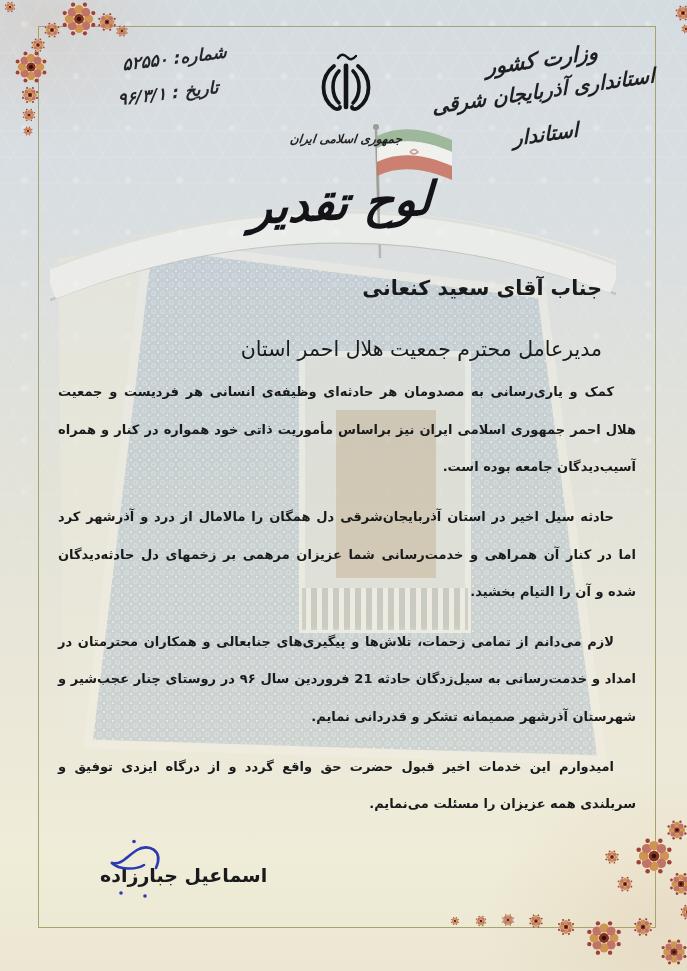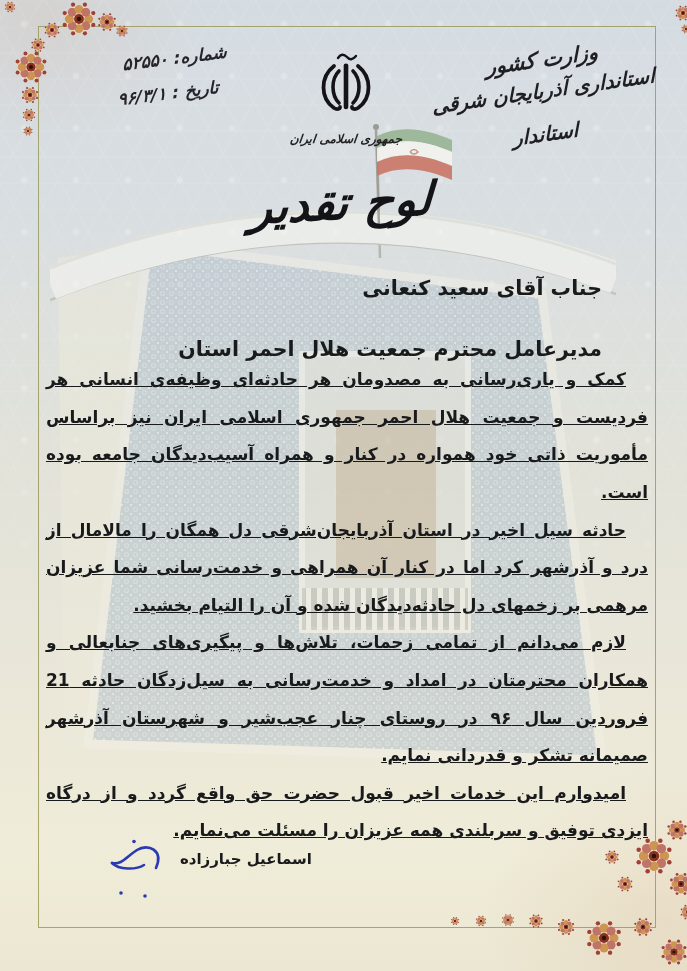--- a/index.html
+++ b/index.html
@@ -58,32 +58,32 @@
   
   .doc-title{
     position:absolute;left:250px;top:176px;
     font-size:46px;font-weight:bold;font-style:italic;letter-spacing:1px;
     transform:rotate(-3deg) skewX(-6deg);color:#141418;
   }
 
   
   .letter{position:absolute;left:46px;top:276px;width:602px;direction:rtl;color:#191a1c;}
   .recipient-name{font-size:20.5px;font-weight:bold;margin:0 46px 36px 0;line-height:1.2;}
-  .recipient-role{font-size:20.5px;font-weight:bold;margin:0 46px 0 0;line-height:1.2;}
+  .recipient-role{font-size:20.5px;font-weight:normal;margin:0 46px 0 0;line-height:1.2;}
   .salutation{font-size:20px;font-weight:600;margin:27px 4px 7px 0;line-height:1.2;}
   .letter p{
-    margin:0;font-size:17px;font-weight:bold;line-height:37.6px;
-    text-align:justify;text-align-last:right;text-indent:22px;text-decoration:underline;
+    margin:12px;font-size:13px;font-weight:bold;line-height:37.6px;
+    text-align:justify;text-align-last:right;text-indent:22px;
   }
 
   
   .signature{position:absolute;left:100px;top:848px;width:212px;height:90px;}
   .signature .sig-name{
-    position:absolute;right:0;top:2px;width:100%;direction:rtl;text-align:right;
-    font-size:15px;font-weight:bold;color:#1a1a1c;
+    position:absolute;right:0;top:16px;width:100%;direction:rtl;text-align:left;
+    font-size:19px;font-weight:bold;color:#1a1a1c;
   }
   .signature svg{position:absolute;left:4px;top:-10px;}
 </style>
 </head>
 <body>
 
 <div class="page">
 
   <div class="watermark"></div>
 

